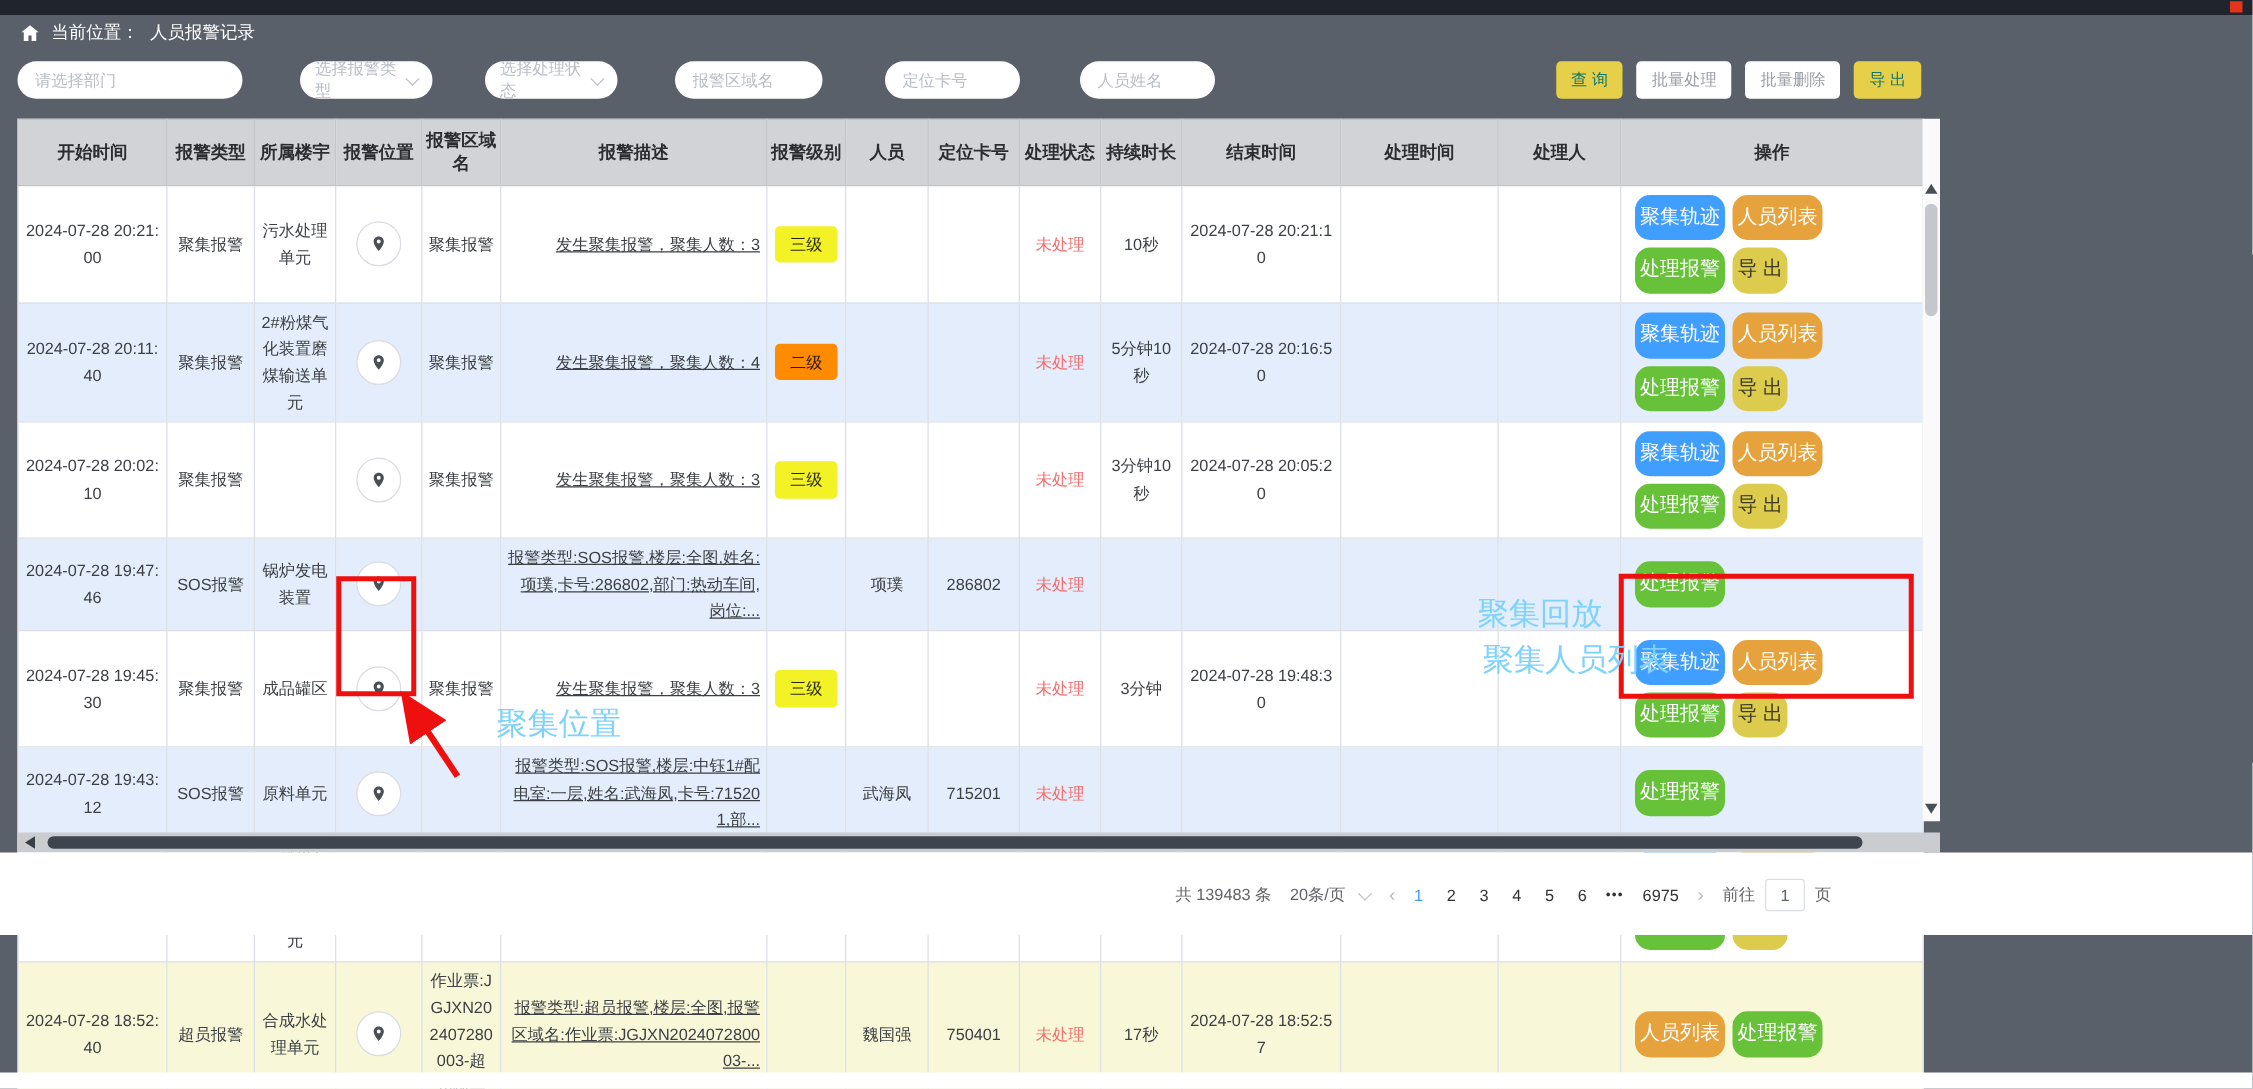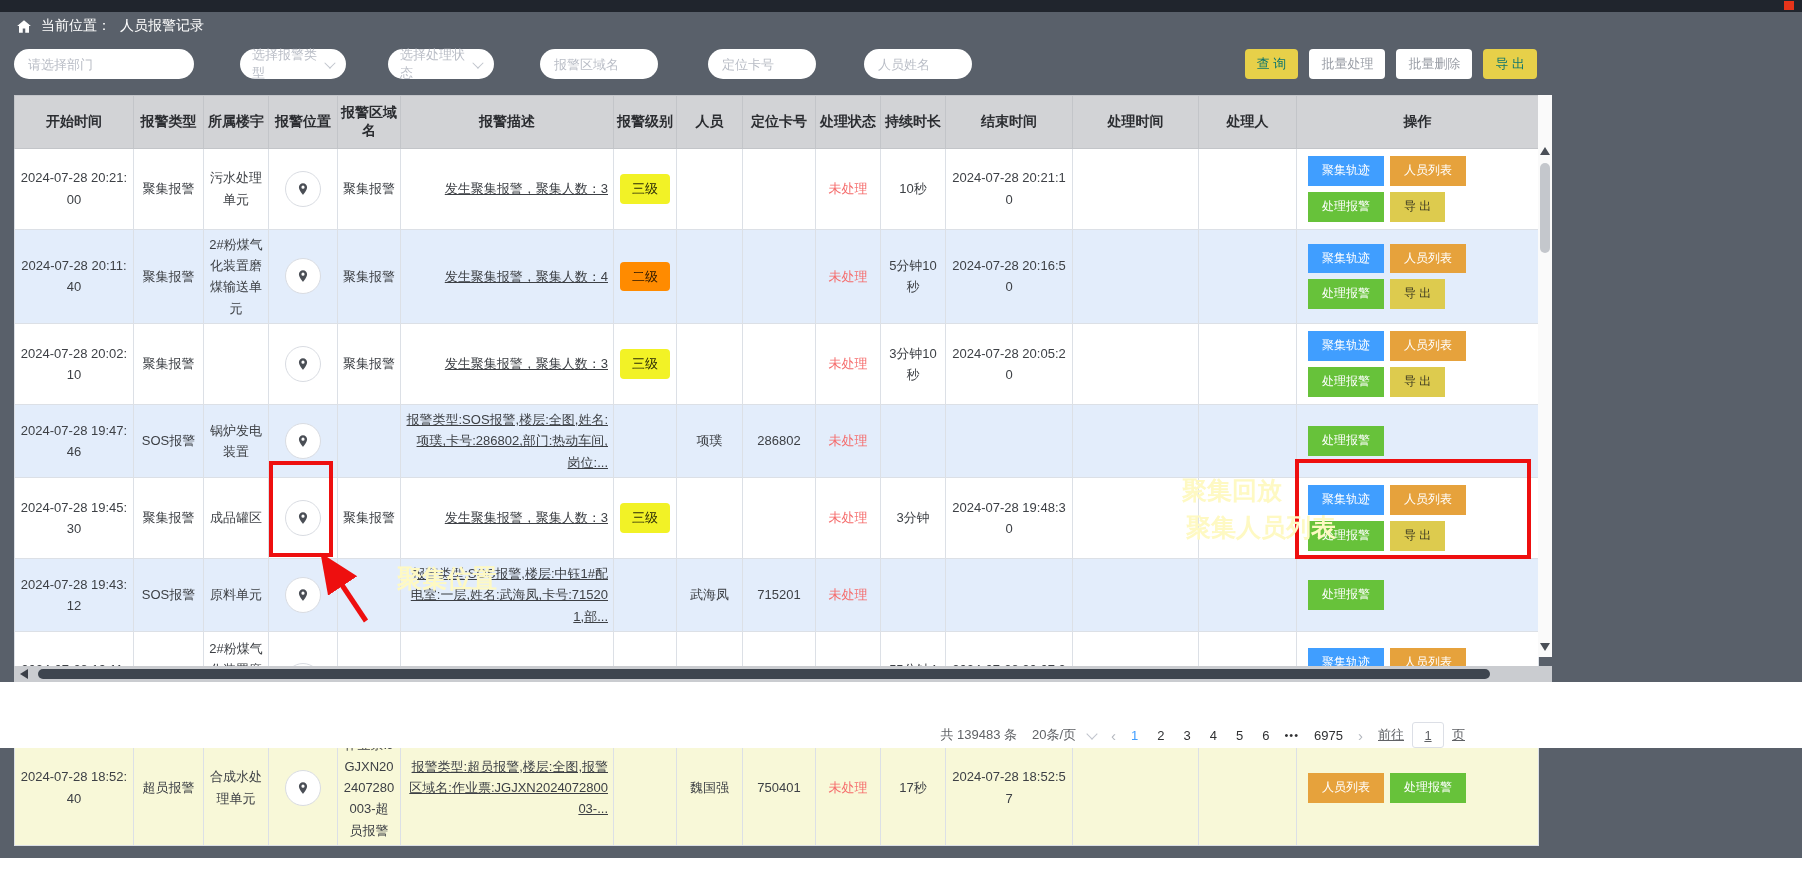--- a/index.html
+++ b/index.html
@@ -29,46 +29,46 @@
   table{border-collapse:collapse;table-layout:fixed;width:1524px;font-size:13px;color:#3d4045;}
   th{background:#d2d3d6;font-weight:bold;font-size:14px;color:#2b2d31;height:48px;border:1px solid #c3c5c9;padding:2px 3px;word-break:break-all;}
   td{border:1px solid #dce0e6;padding:4px 5px;text-align:center;vertical-align:middle;word-break:break-all;line-height:1.65;background:#fff;}
   tr.bg-blue td{background:#e3edfb;}
   tr.bg-yellow td{background:#f8f8d8;}
   td.desc{text-align:right;text-decoration:underline;}
   td.acts{text-align:left;padding-left:8px;}
   .status{color:#f56c6c;}
   .lvl{display:inline-block;padding:4px 12px;border-radius:4px;font-size:13px;color:rgba(0,0,0,.85);}
   .pin{width:34px;height:34px;border:1px solid #d9dce2;border-radius:50%;background:#fff;display:inline-flex;align-items:center;justify-content:center;cursor:pointer;}
-  .act-btn{display:inline-block;margin:3px 3px;padding:5px 14px;border-radius:0;font-size:12px;color:#fff;cursor:pointer;white-space:nowrap;}
+  .act-btn{display:inline-block;margin:3px 3px;padding:5px 4px;border-radius:12px;font-size:16px;color:#fff;cursor:pointer;white-space:nowrap;}
   
   .vscroll{position:absolute;left:1538px;top:95px;width:14px;height:562px;background:#fafafa;}
   .tri-up{position:absolute;left:2px;top:52px;width:0;height:0;border-left:5px solid transparent;border-right:5px solid transparent;border-bottom:8px solid #4a4f57;}
   .v-thumb{position:absolute;left:2px;top:68px;width:10px;height:90px;background:#c4c7cc;border-radius:5px;}
   .tri-down{position:absolute;left:2px;bottom:6px;width:0;height:0;border-left:5px solid transparent;border-right:5px solid transparent;border-top:8px solid #4a4f57;}
   .hscroll{position:absolute;left:14px;top:666px;width:1538px;height:16px;background:#caccd0;display:flex;align-items:center;}
   .tri-left{width:0;height:0;border-top:5px solid transparent;border-bottom:5px solid transparent;border-right:8px solid #3a3f47;margin-left:6px;}
   .h-thumb{margin-left:10px;width:1452px;height:10px;border-radius:5px;background:#3e454f;}
   
   .footer{position:absolute;left:0;top:682px;width:1802px;height:66px;background:#ffffff;}
-  .pagination{position:absolute;right:337px;top:21px;display:flex;align-items:center;gap:15px;font-size:13px;color:#606266;margin-top:19px;}
+  .pagination{position:absolute;right:337px;top:21px;display:flex;align-items:center;gap:15px;font-size:13px;color:#606266;}
   .pg-pages{display:flex;align-items:center;gap:19px;}
   .page-num{color:#303133;cursor:pointer;}
   .page-num.active{color:#409eff;}
   .pg-arrow{color:#b4b8bf;font-size:15px;cursor:pointer;}
   .pg-dots{color:#303133;letter-spacing:1px;font-size:11px;cursor:pointer;}
   .pg-size{display:flex;align-items:center;gap:10px;cursor:pointer;}
-  .goto{display:flex;align-items:center;gap:8px;text-decoration:underline;}
+  .goto{display:flex;align-items:center;gap:8px;}
   .goto-box{width:30px;height:24px;border:1px solid #dcdfe6;border-radius:3px;display:flex;align-items:center;justify-content:center;background:#fff;color:#606266;}
   .bottom-strip{position:absolute;left:0;top:858px;width:1802px;height:13px;background:#ffffff;}
   
   .ann-box{position:absolute;border:4px solid #ee0f0f;}
   .ann-box-pin{left:269px;top:461px;width:56px;height:88px;}
   .ann-box-acts{left:1295px;top:459px;width:228px;height:92px;}
-  .ann-text{position:absolute;color:#fef9c3;font-weight:bold;font-size:25px;white-space:nowrap;}
+  .ann-text{position:absolute;color:#7dd3fc;font-weight:normal;font-size:25px;white-space:nowrap;}
   .ann-pin-label{left:397px;top:562px;}
   .ann-replay-label{left:1182px;top:474px;}
   .ann-members-label{left:1186px;top:511px;}
   .ann-arrow{position:absolute;left:300px;top:545px;}
 </style>
 </head>
 <body>
 
 <div class="top-strip"></div>
 <div class="red-notch"></div>

